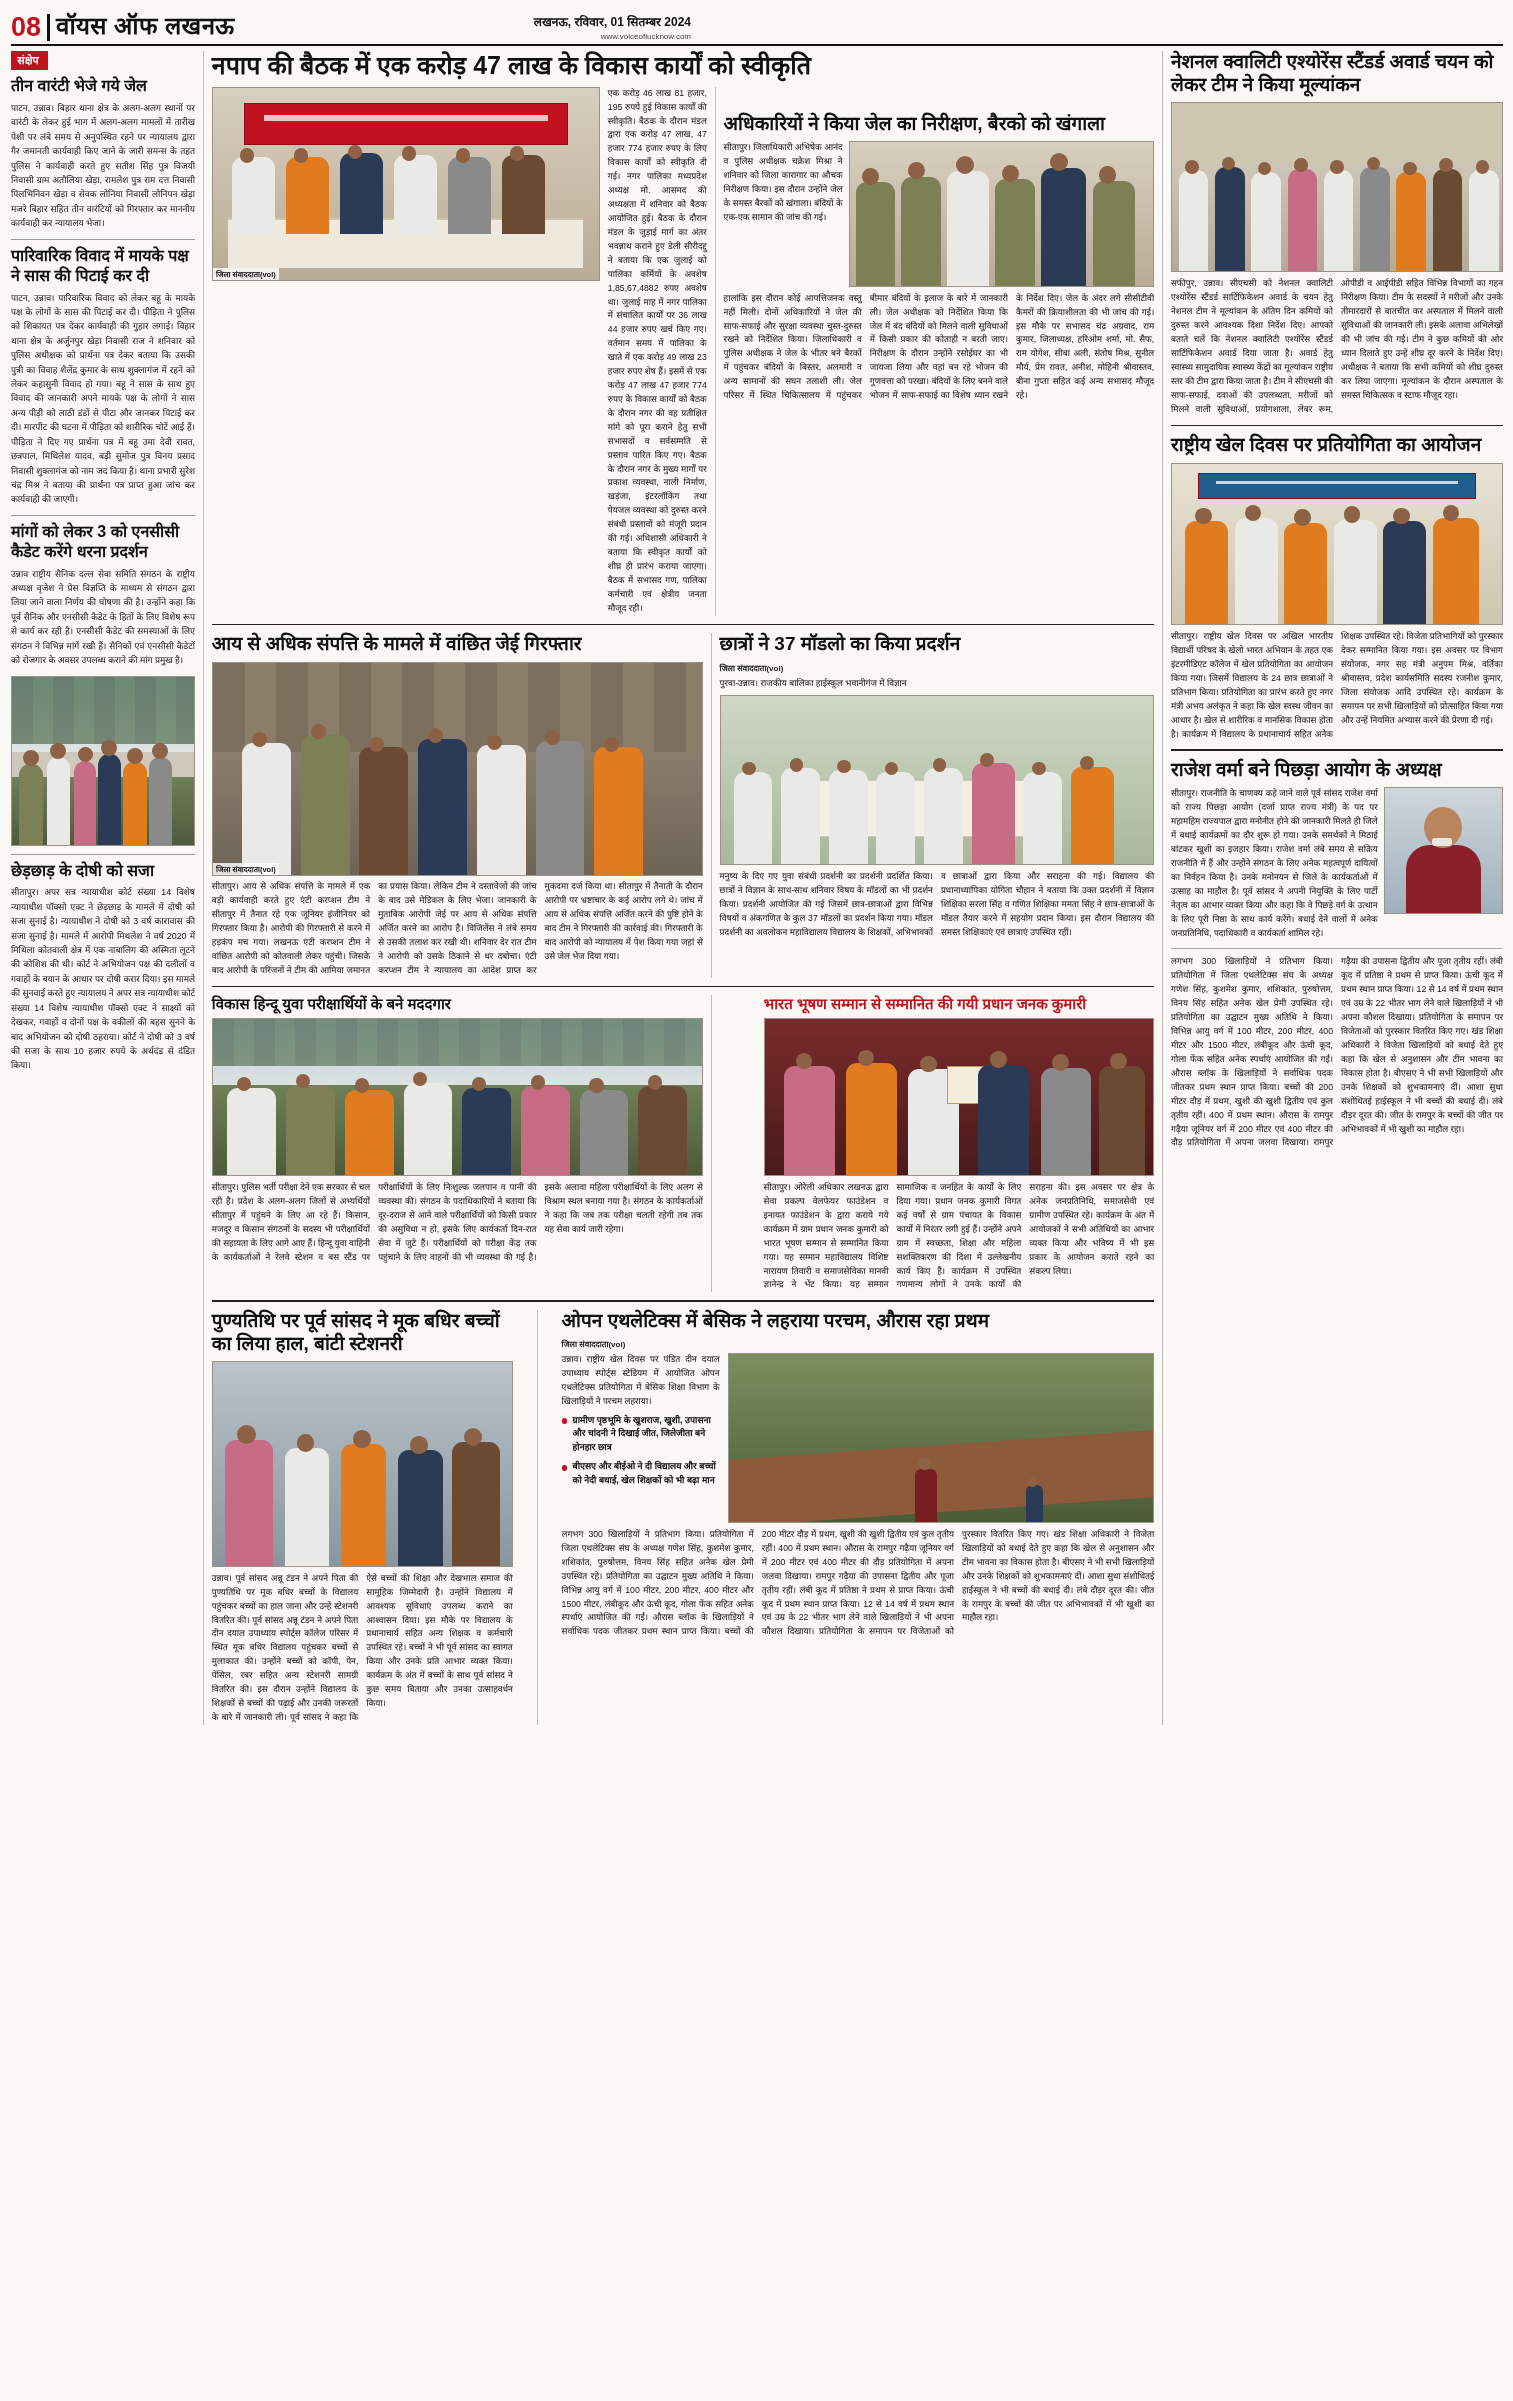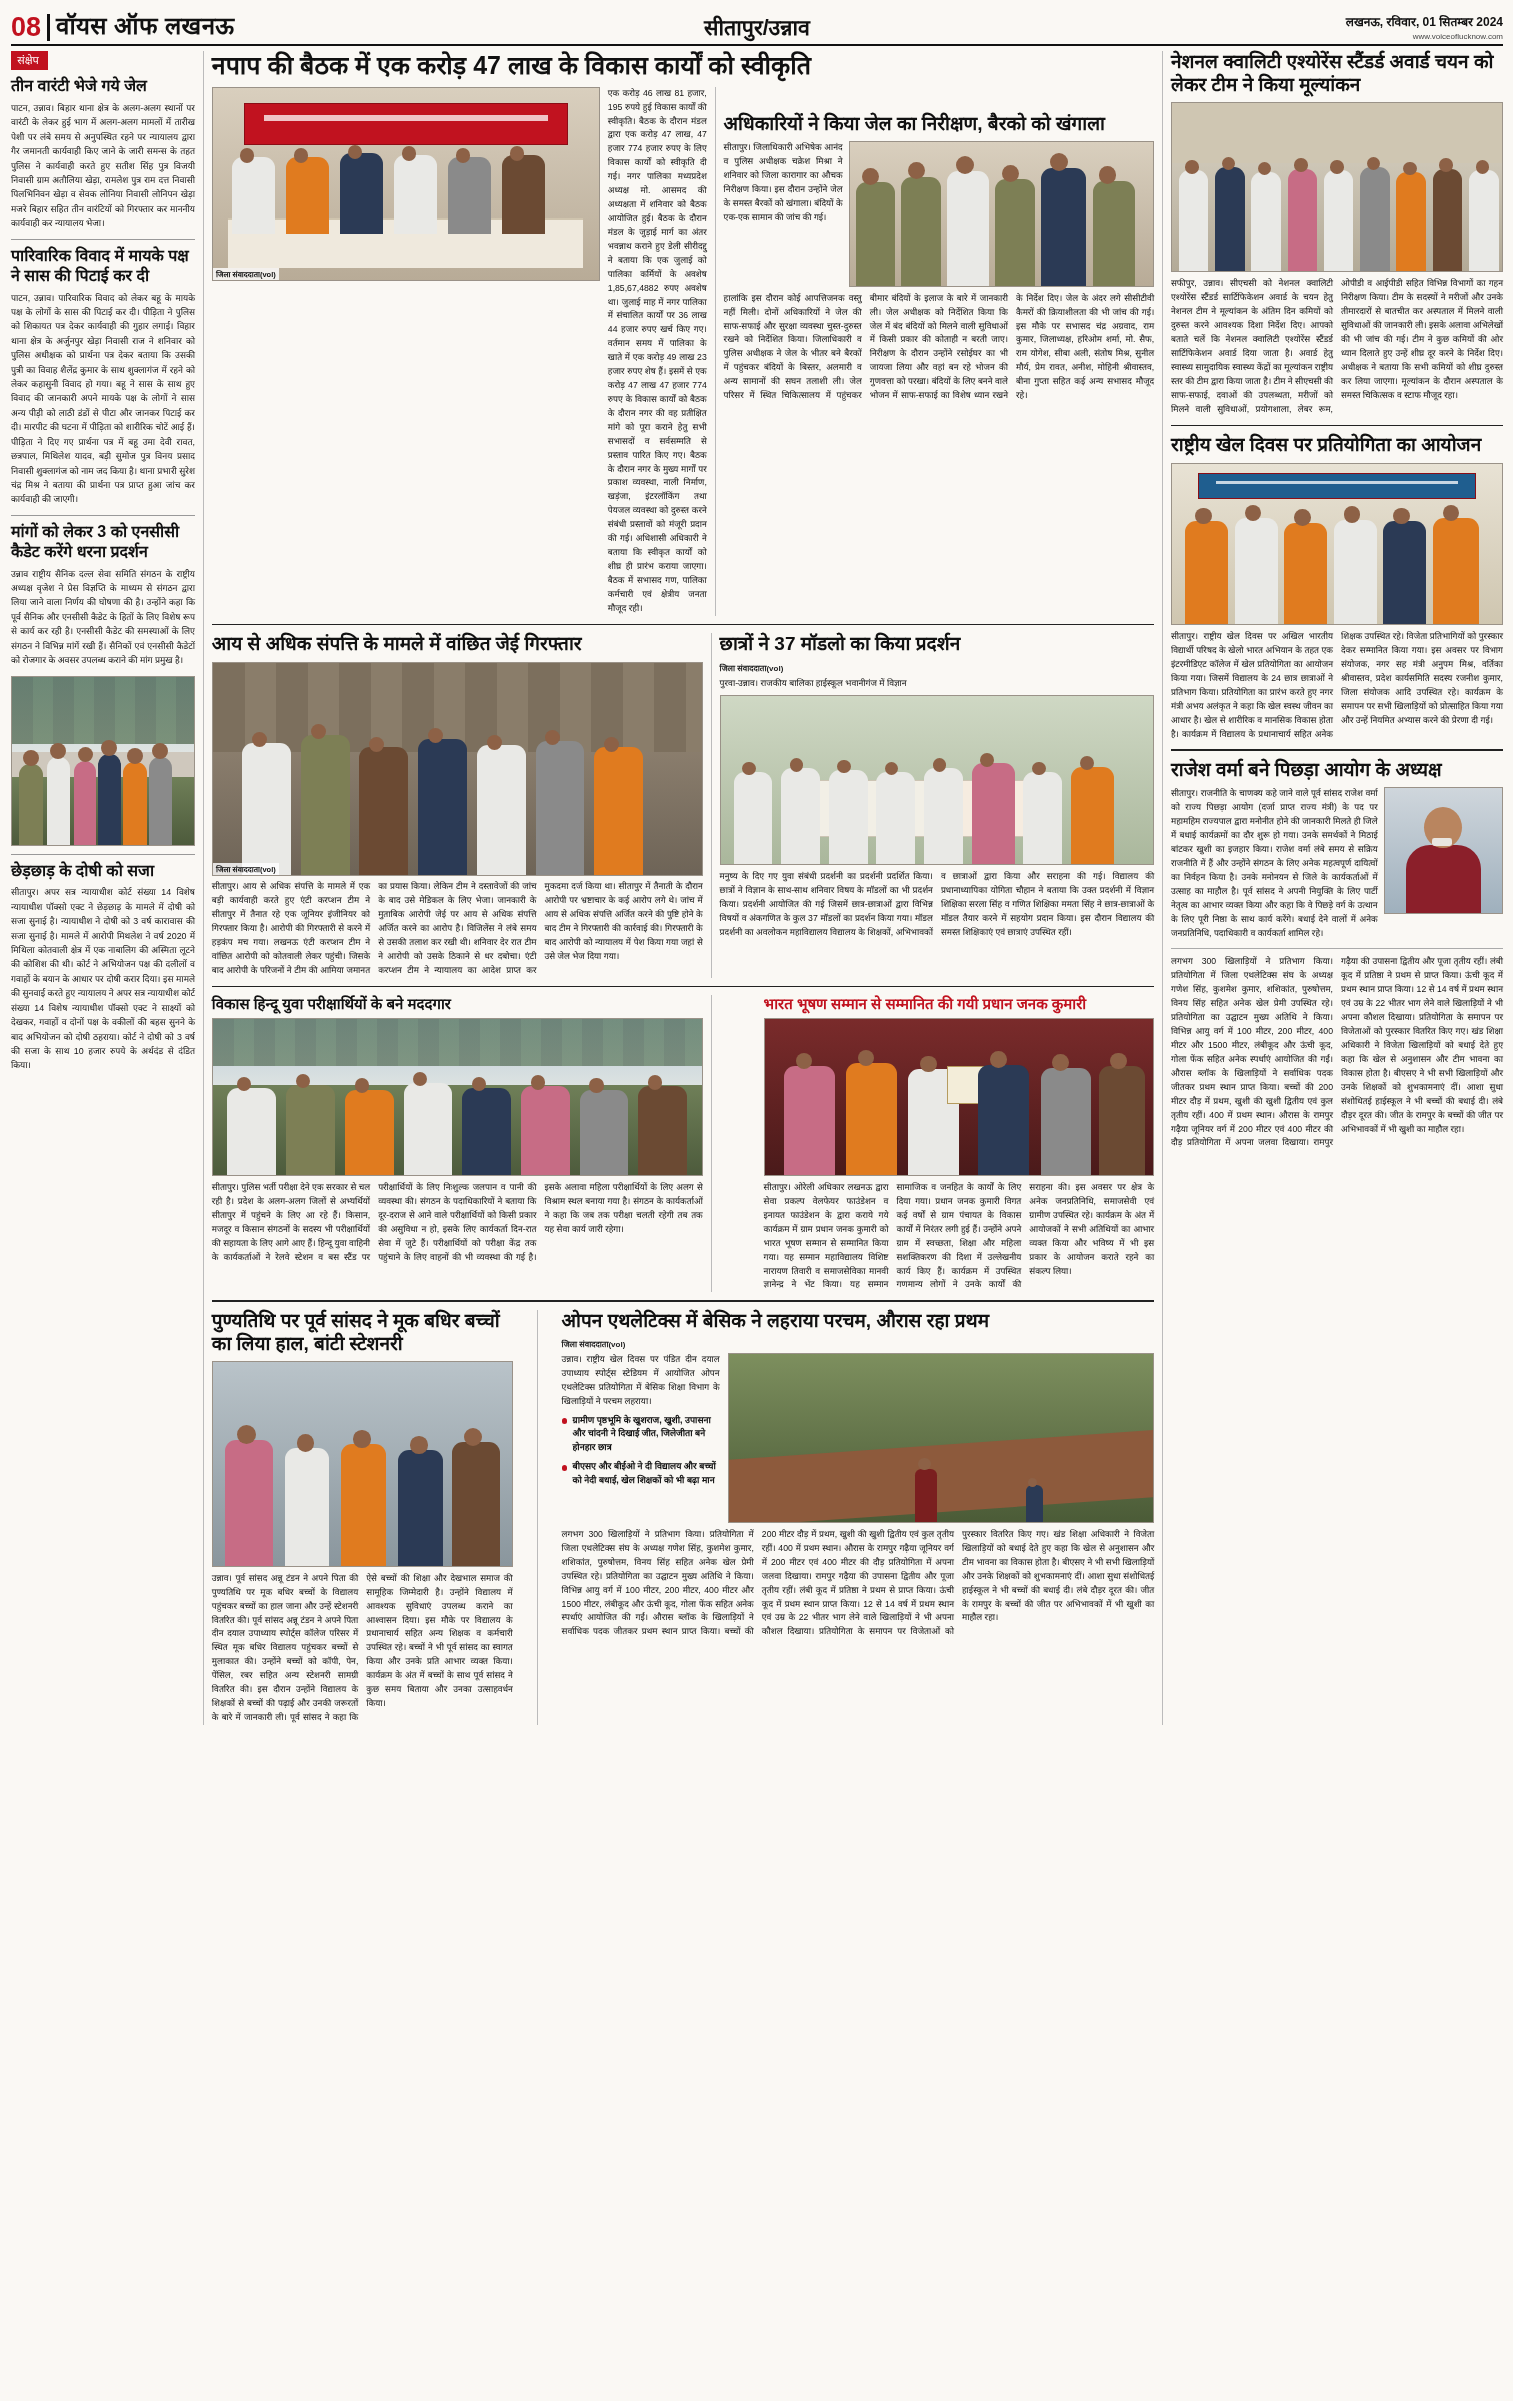--- a/index.html
+++ b/index.html
@@ -38,21 +38,21 @@
   
   .cols { display:flex; gap:8px; }
   .col-left { width:184px; }
   .col-mid  { flex:1; }
   .col-right{ width:332px; }
 
   .rule-v { width:0.8px; background:#bbb; }
 
   
   .sanchep-tag {
-    background:#c1121f; color:#fff; font-size:11px; font-weight:normal;
+    background:#c1121f; color:#fff; font-size:11px; font-weight:bold;
     display:inline-block; padding:1.6px 9.5px 2.4px 6.3px; margin-bottom:3.2px;
   }
   .brief-head {
     font-size:16px; font-weight:bold; line-height:1.25; margin:3.2px 0 4.7px 0;
   }
   .brief-body {
     font-size:8.9px; line-height:1.62; text-align:justify;
     column-count:1;
   }
   .sep { height:0.8px; background:#999; margin:8px 0 6.3px 0; }
@@ -154,21 +154,20 @@
 <body>
 
 <div class="page">
 
   <div class="masthead">
     <div class="mh-left">
       <div class="mh-pageno">08</div>
       <div class="mh-bar"></div>
       <div class="mh-brand">वॉयस ऑफ लखनऊ</div>
     </div>
-    <div class="mh-center">सीतापुर/उन्नाव</div>
     <div class="mh-right">
       <div class="line1">लखनऊ, रविवार, 01 सितम्बर 2024</div>
       <div class="line2">www.voiceoflucknow.com</div>
     </div>
   </div>
 
   <div class="cols">
 
     <div class="col-left">
       <div class="sanchep-tag">संक्षेप</div>

